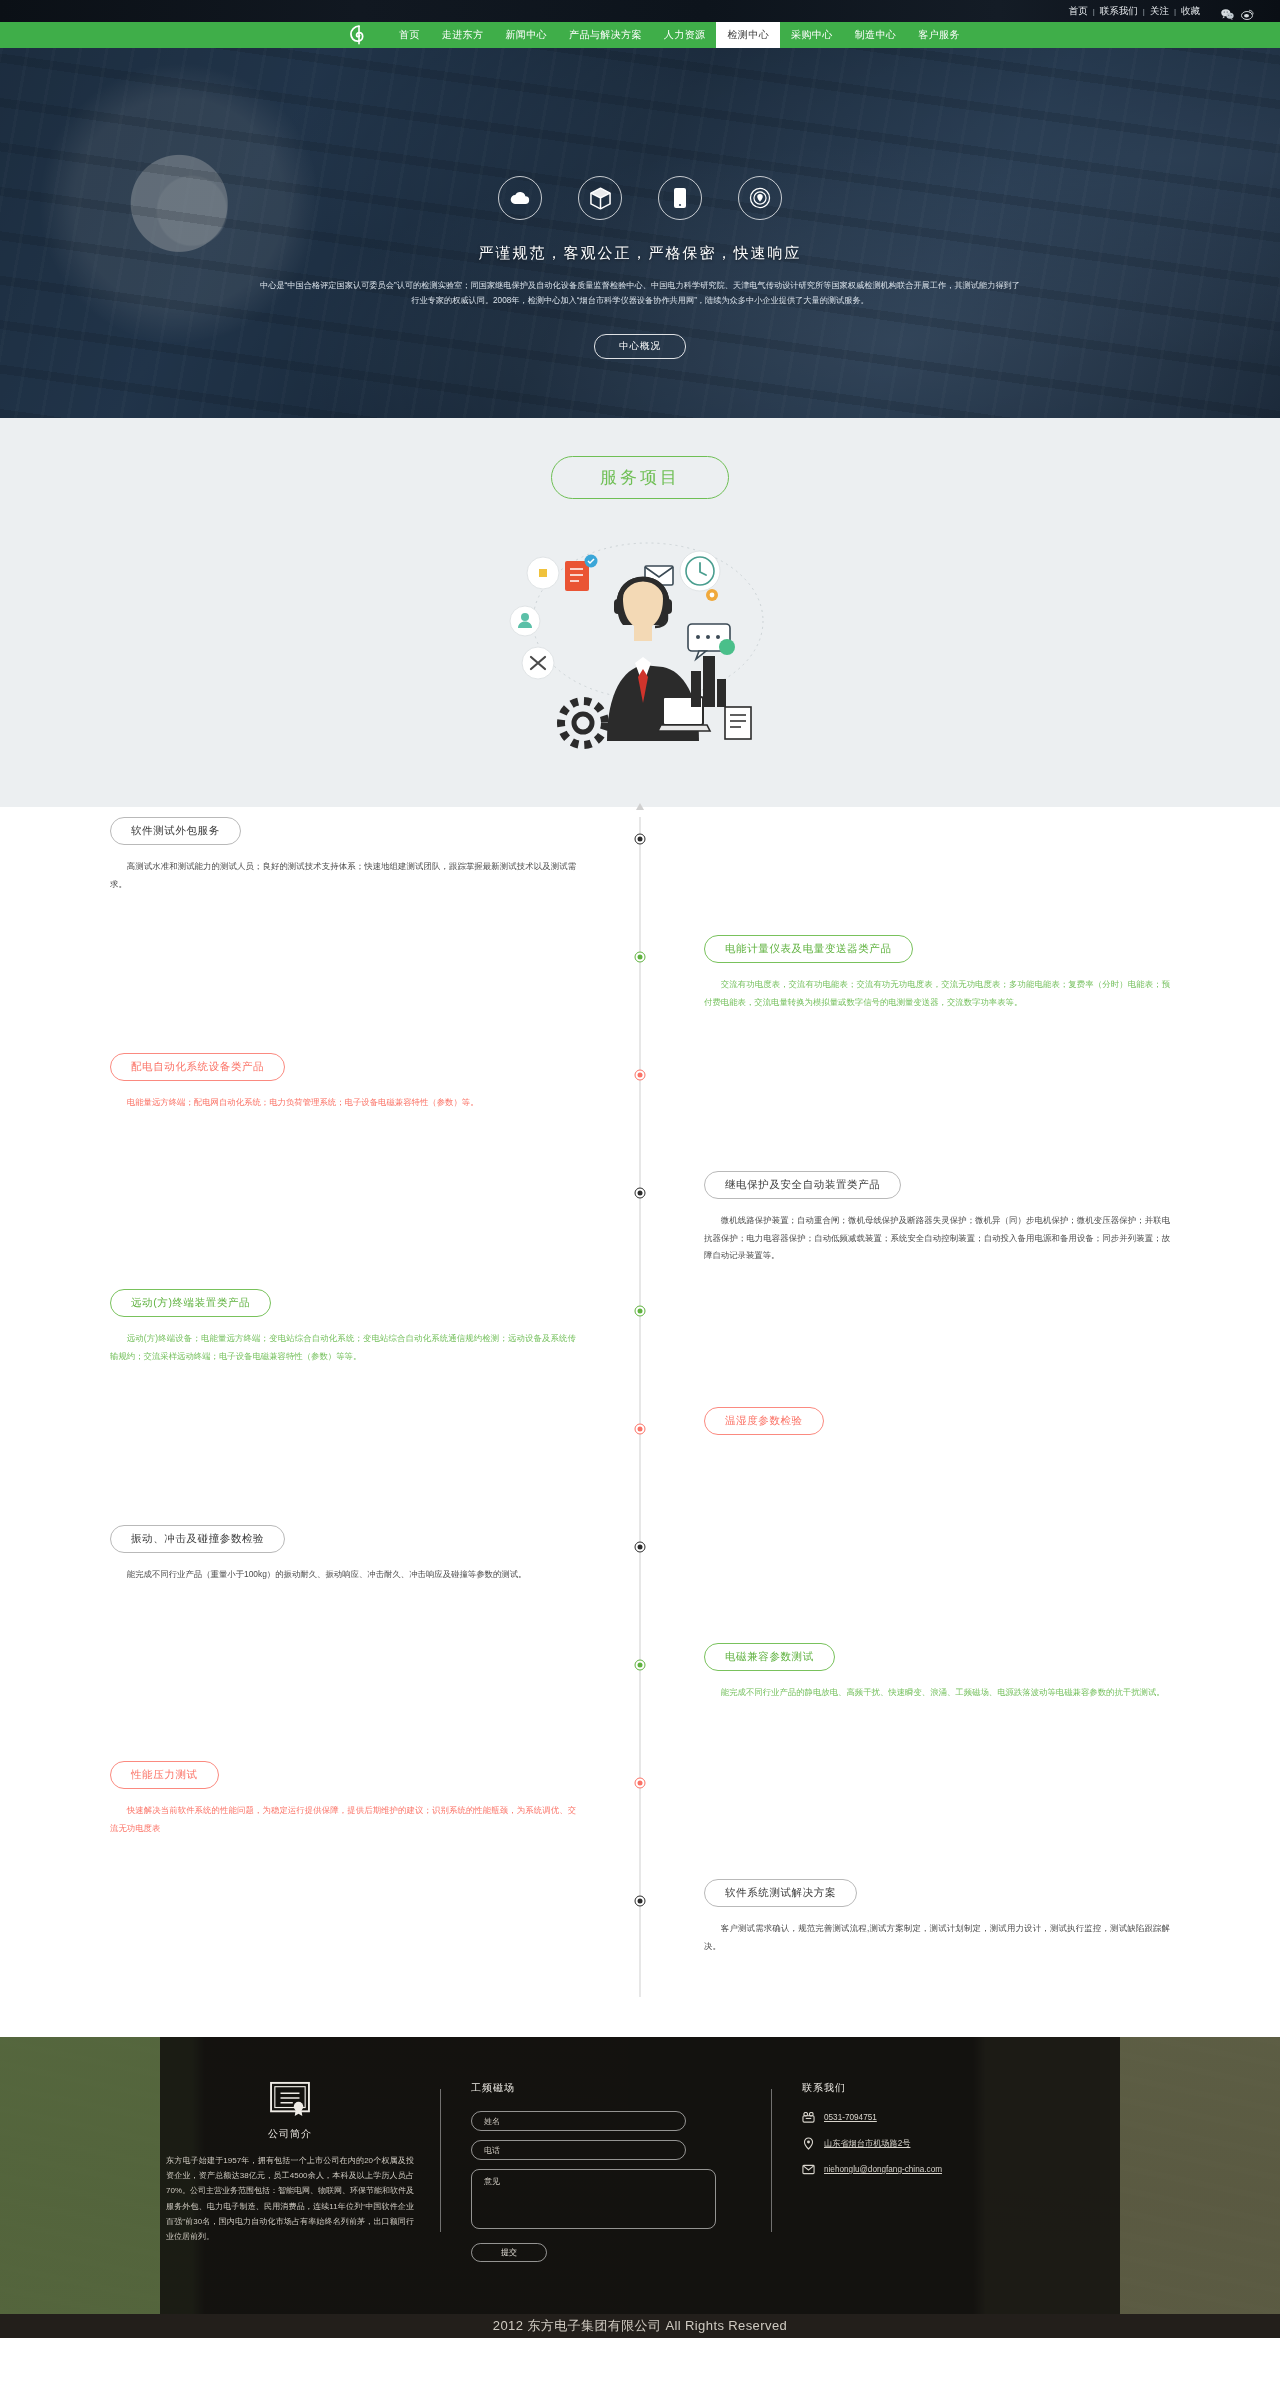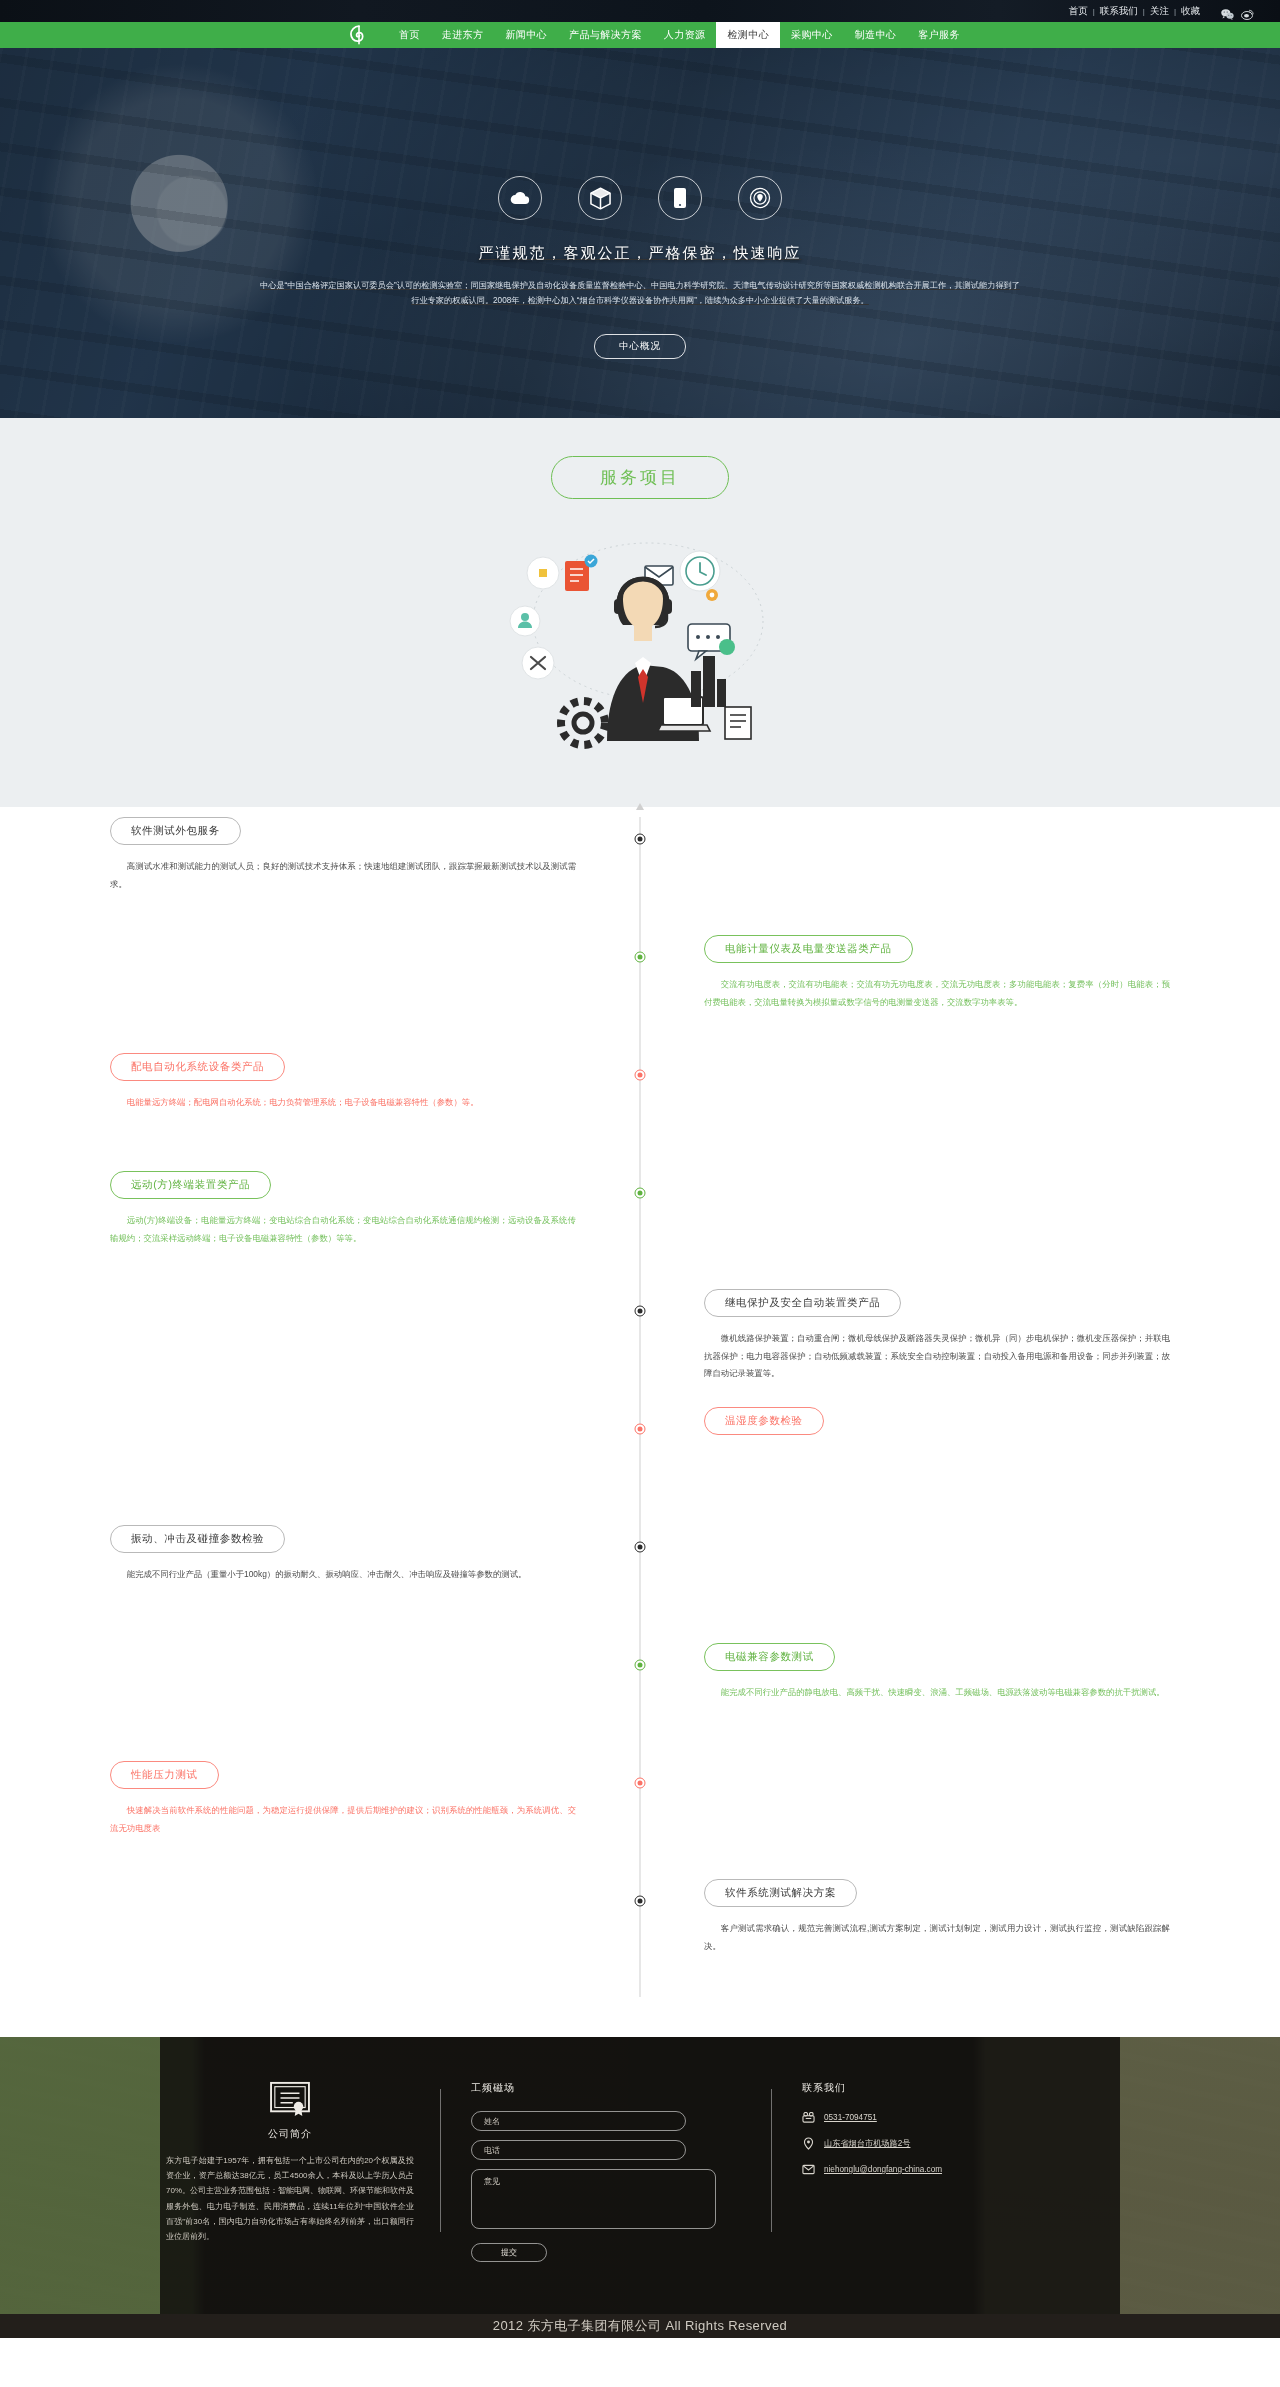--- a/index.html
+++ b/index.html
@@ -39,21 +39,20 @@
     display:flex; align-items:center; padding:0 11px;
     font-size:10px; color:#ffffff; text-decoration:none; white-space:nowrap;
     letter-spacing:.4px;
   }
   .nav-item.active{ background:#ffffff; color:#3a3a3a; }
 
   
   .hero{
     position:relative; width:1280px; height:370px; overflow:hidden;
     background:#1b2b3d;
-    text-decoration:underline;
   }
   .hero-bg{
     position:absolute; inset:0;
     background:
       radial-gradient(circle at 14% 42%, rgba(190,196,201,.82) 0 48px, rgba(150,160,170,.30) 49px 105px, transparent 140px),
       radial-gradient(circle at 15% 44%, rgba(235,238,240,.55) 0 34px, transparent 36px),
       radial-gradient(ellipse at 70% 80%, rgba(120,140,165,.45), transparent 48%),
       radial-gradient(ellipse at 92% 30%, rgba(95,120,150,.5), transparent 55%),
       linear-gradient(120deg,#26384d 0%,#2f455f 22%,#1d2c3e 48%,#2b415a 72%,#1a2636 100%);
   }
@@ -378,40 +377,40 @@
       <div class="tl-col left">
         <div class="tl-pill">配电自动化系统设备类产品</div>
         <div class="tl-body">电能量远方终端；配电网自动化系统；电力负荷管理系统；电子设备电磁兼容特性（参数）等。</div>
       </div>
       <div class="tl-dot">
           <i></i>
         </div>
       <div class="tl-col right"></div>
     </div>
 
+    <div class="tl-row tone-dark">
+      <div class="tl-col left"></div>
+      <div class="tl-dot">
+          <i></i>
+        </div>
+      <div class="tl-col right">
+        <div class="tl-pill">继电保护及安全自动装置类产品</div>
+        <div class="tl-body">微机线路保护装置；自动重合闸；微机母线保护及断路器失灵保护；微机异（同）步电机保护；微机变压器保护；并联电抗器保护；电力电容器保护；自动低频减载装置；系统安全自动控制装置；自动投入备用电源和备用设备；同步并列装置；故障自动记录装置等。</div>
+      </div>
+    </div>
+
     <div class="tl-row tone-green">
       <div class="tl-col left">
         <div class="tl-pill">远动(方)终端装置类产品</div>
         <div class="tl-body">远动(方)终端设备；电能量远方终端；变电站综合自动化系统；变电站综合自动化系统通信规约检测；远动设备及系统传输规约；交流采样远动终端；电子设备电磁兼容特性（参数）等等。</div>
       </div>
       <div class="tl-dot">
           <i></i>
         </div>
       <div class="tl-col right"></div>
-    </div>
-
-    <div class="tl-row tone-dark">
-      <div class="tl-col left"></div>
-      <div class="tl-dot">
-          <i></i>
-        </div>
-      <div class="tl-col right">
-        <div class="tl-pill">继电保护及安全自动装置类产品</div>
-        <div class="tl-body">微机线路保护装置；自动重合闸；微机母线保护及断路器失灵保护；微机异（同）步电机保护；微机变压器保护；并联电抗器保护；电力电容器保护；自动低频减载装置；系统安全自动控制装置；自动投入备用电源和备用设备；同步并列装置；故障自动记录装置等。</div>
-      </div>
     </div>
 
     <div class="tl-row tone-red">
       <div class="tl-col left"></div>
       <div class="tl-dot">
           <i></i>
         </div>
       <div class="tl-col right">
         <div class="tl-pill">温湿度参数检验</div>
       </div>

